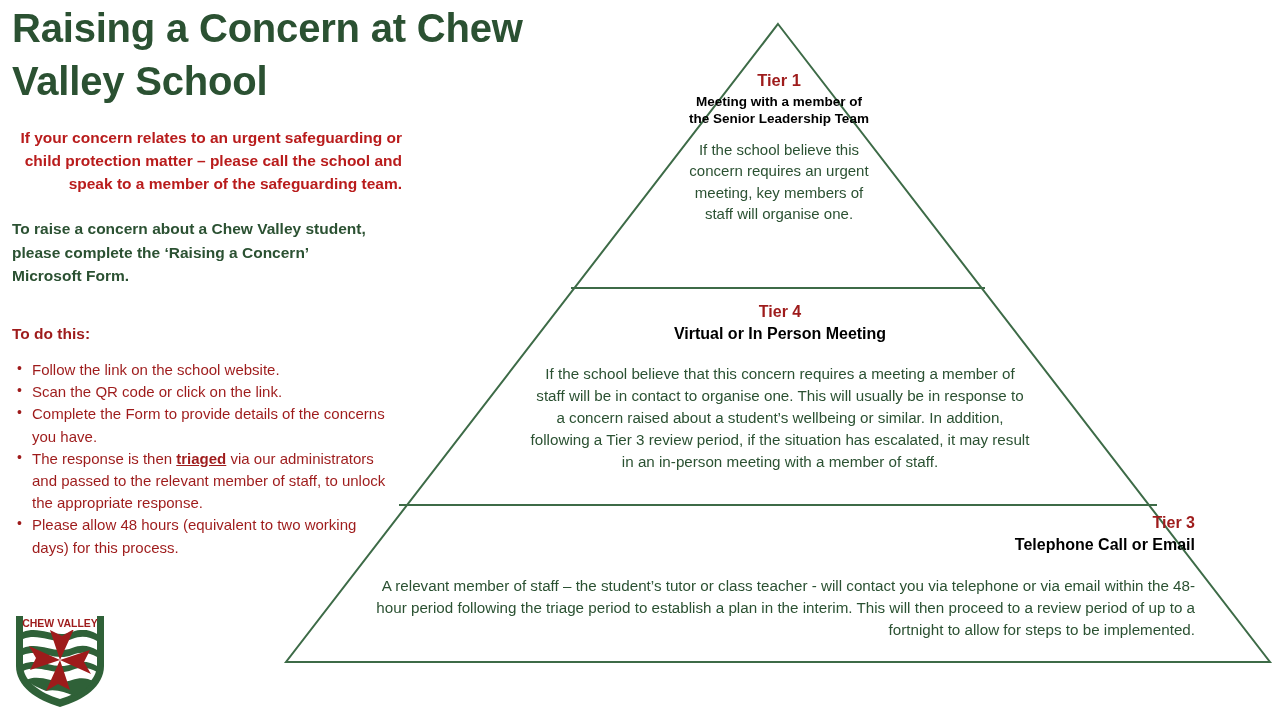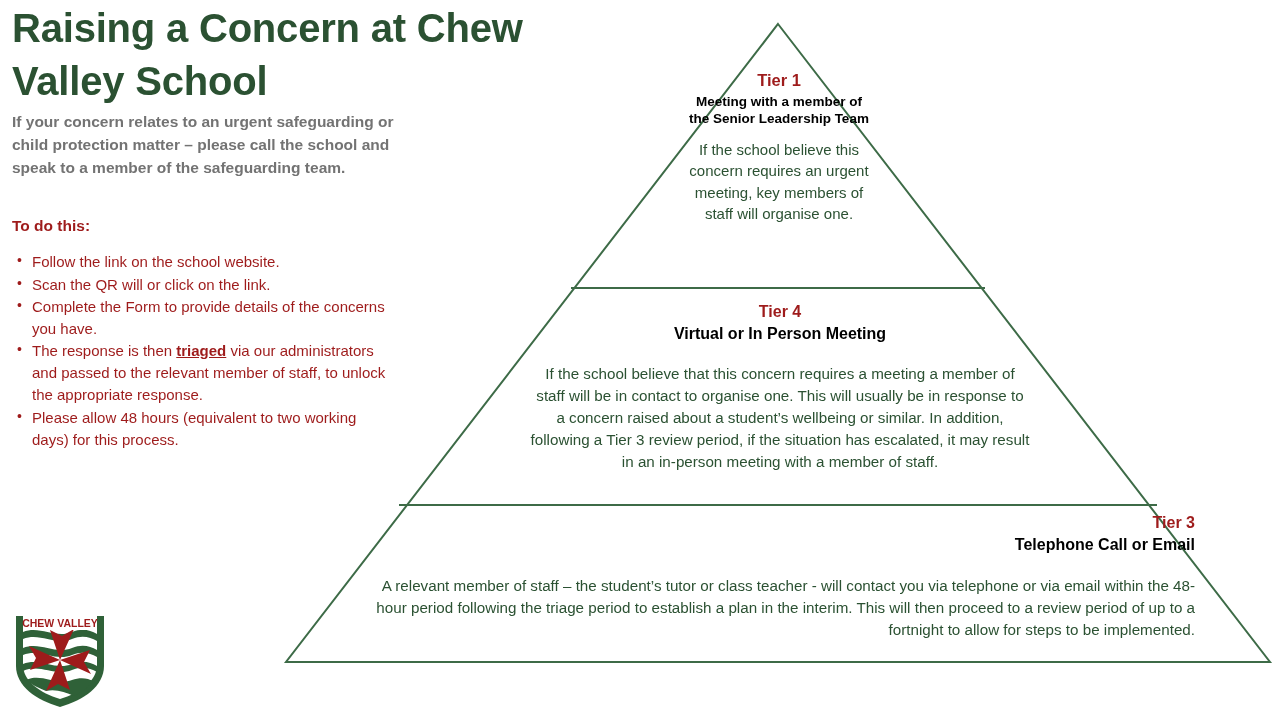--- a/index.html
+++ b/index.html
@@ -31,26 +31,27 @@
     font-size: 40px;
     line-height: 1.32;
     font-weight: bold;
     color: #2b5132;
     letter-spacing: -0.2px;
     margin: 0;
     padding-top: 2px;
     width: 620px;
   }
   .urgent-note {
-    margin-top: 2px;
+    margin-top: 18px;
     font-size: 15.5px;
     line-height: 1.5;
     font-weight: bold;
-    color: #737373;
+    color: #b91c1c;
     width: 390px;
+    text-align: right;
   }
   .form-note {
     margin-top: 22px;
     font-size: 15.5px;
     line-height: 1.5;
     font-weight: bold;
     color: #2b5132;
     width: 370px;
   }
   .todo-heading {
@@ -164,26 +165,27 @@
 <body>
 
 <div id="page">
 
   <div id="left-col">
 
     <h1 id="page-title">Raising a Concern at Chew Valley School</h1>
 
     <div class="urgent-note">If your concern relates to an urgent safeguarding or child protection matter – please call the school and speak to a member of the safeguarding team.</div>
 
+    <div class="form-note">To raise a concern about a Chew Valley student, please  complete the  ‘Raising a Concern’ Microsoft Form.</div>
 
     <div class="todo-heading">To do this:</div>
 
     <ul id="bullet-list">
         <li><span>Follow the link on the school website.</span></li>
-        <li><span>Scan the QR will or click on the link.</span></li>
+        <li><span>Scan the QR code or click on the link.</span></li>
         <li><span>Complete the Form to provide details of the concerns you have.</span></li>
         <li><span>The response is then </span><b>triaged</b><span> via our administrators and passed to the relevant member of staff, to unlock the appropriate response.</span></li>
         <li><span>Please allow 48 hours (equivalent to two working days) for this process.</span></li>
       </ul>
   </div>
 
   <div id="school-logo">
     <svg width="100" height="100" viewBox="0 0 100 100">
 
       <path d="M6 6 H94 V56 C94 76 74 90 50 97 C26 90 6 76 6 56 Z" fill="#2f6138"></path>

